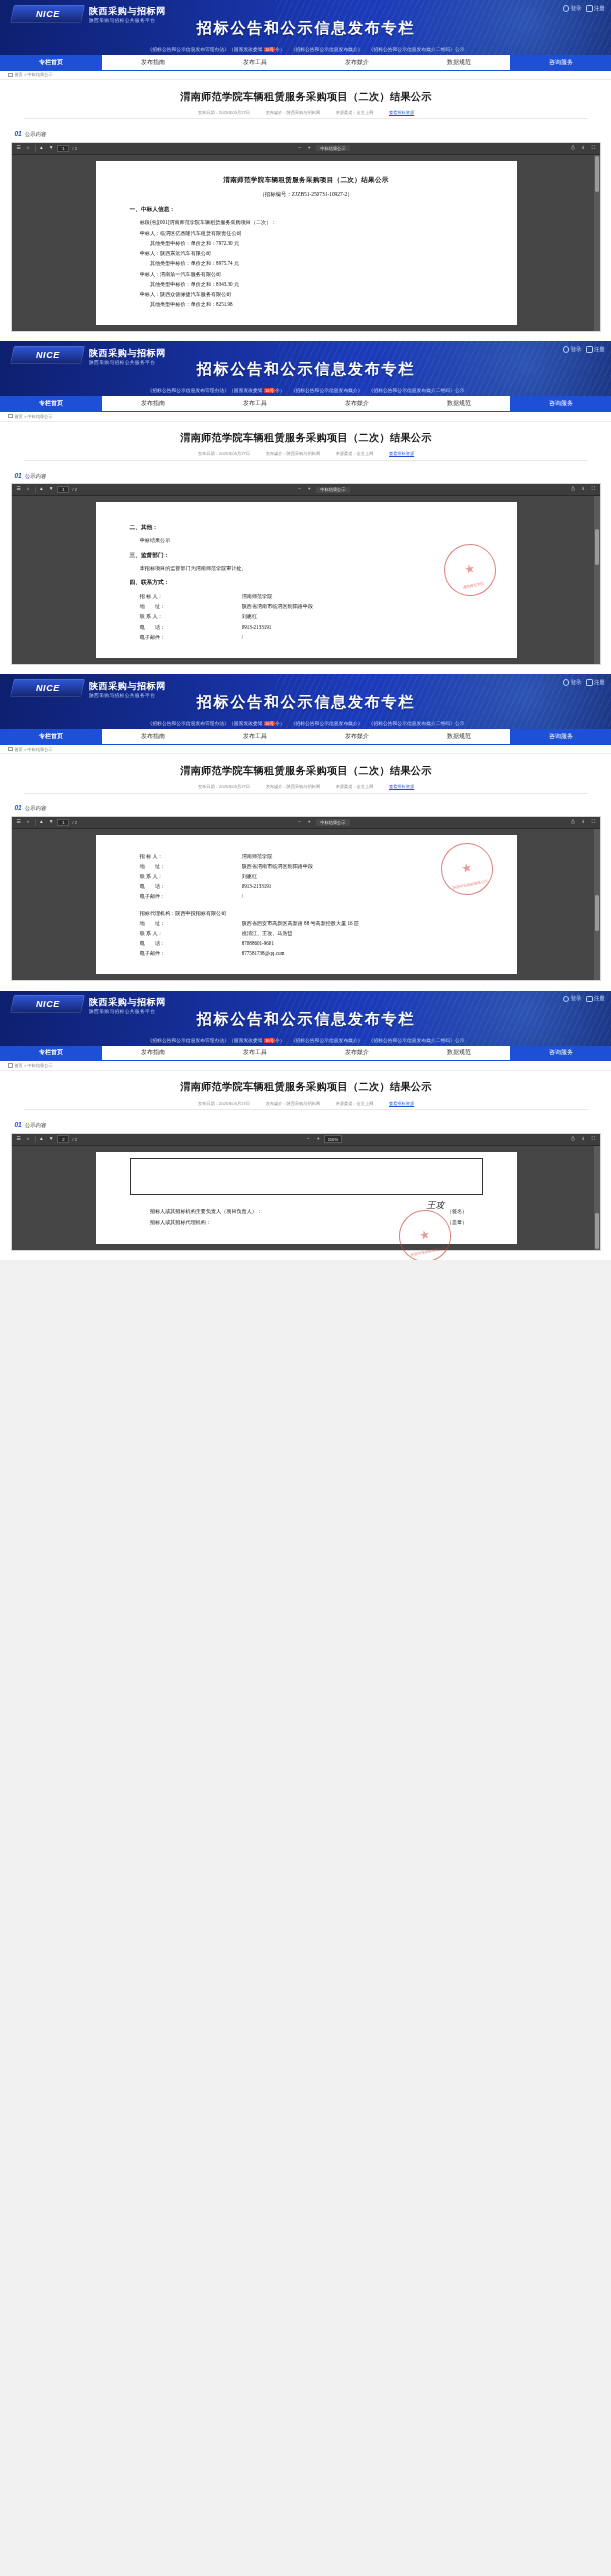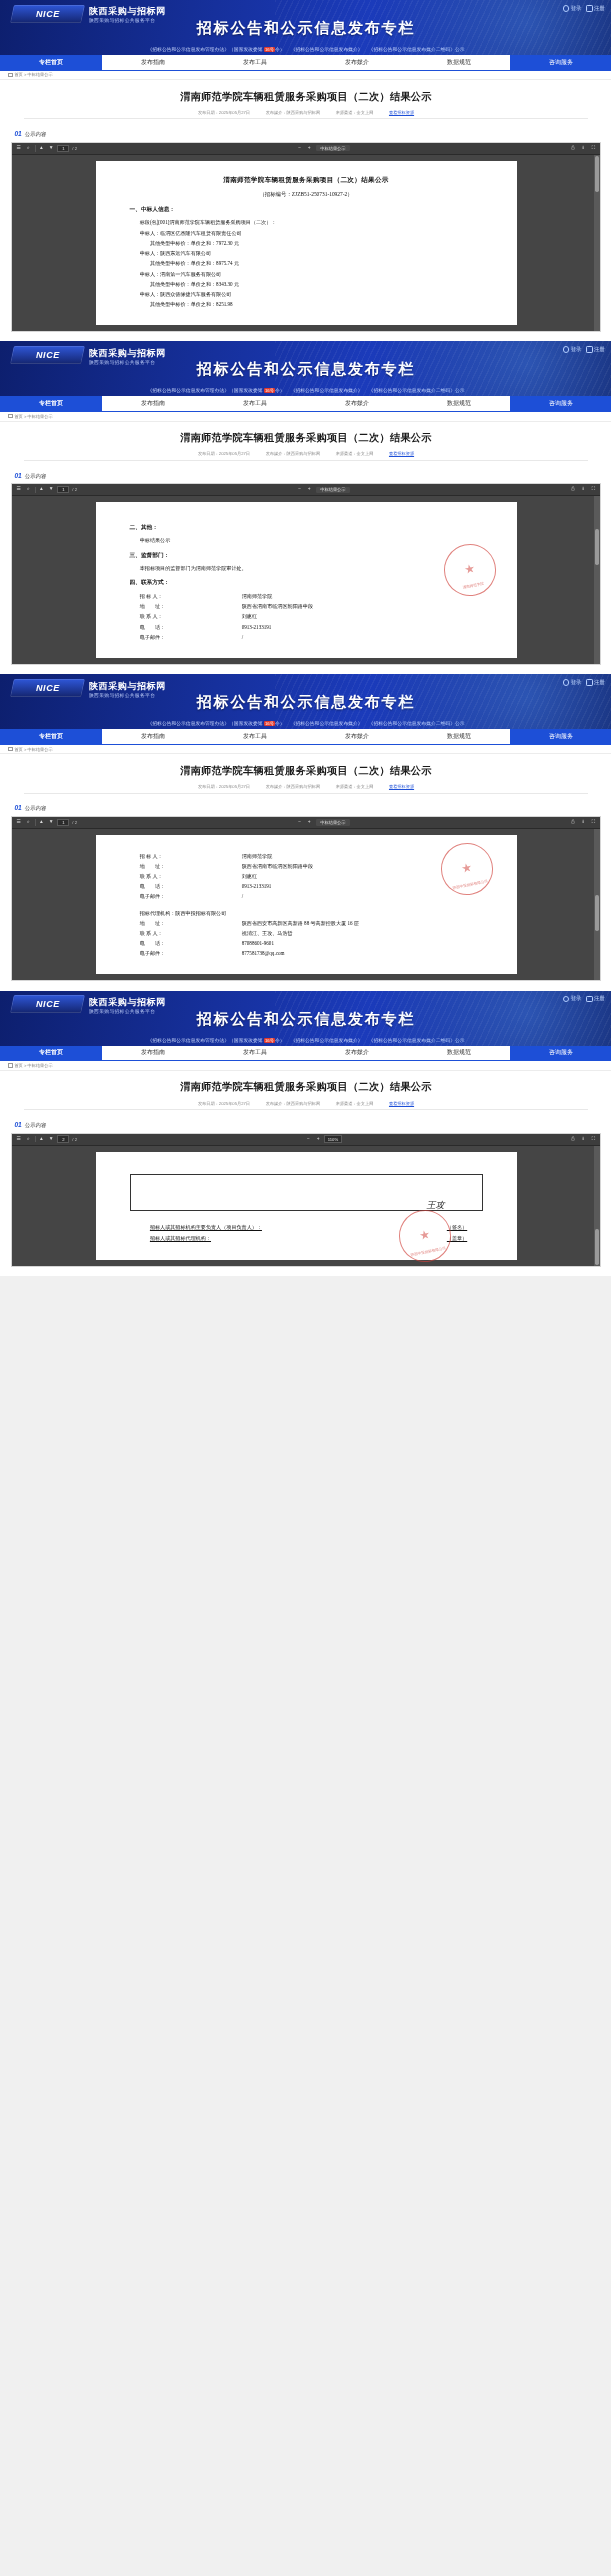--- a/index.html
+++ b/index.html
@@ -795,21 +795,21 @@
         <span class="tb-btn">+</span>
         <span class="tb-zoom">110%</span>
       </div>
       <div class="tb-right">
         <span class="tb-btn">⎙</span>
         <span class="tb-btn">⭳</span>
         <span class="tb-btn">⛶</span>
       </div>
     </div>
     <div class="pdf-canvas-area">
-      <div class="pdf-page" style="padding-top:20px;text-decoration:underline;">
+      <div class="pdf-page" style="padding-top:4px;">
         <div class="sign-box"></div>
         <div class="sign-row">
           <span>招标人或其招标机构主要负责人（项目负责人）：</span>
           <span>（签名）</span>
         </div>
         <div class="sign-row">
           <span>招标人或其招标代理机构：</span>
           <span>（盖章）</span>
         </div>
         <div class="handwrite" style="position:absolute;right:72px;top:47px;">王攻</div>

